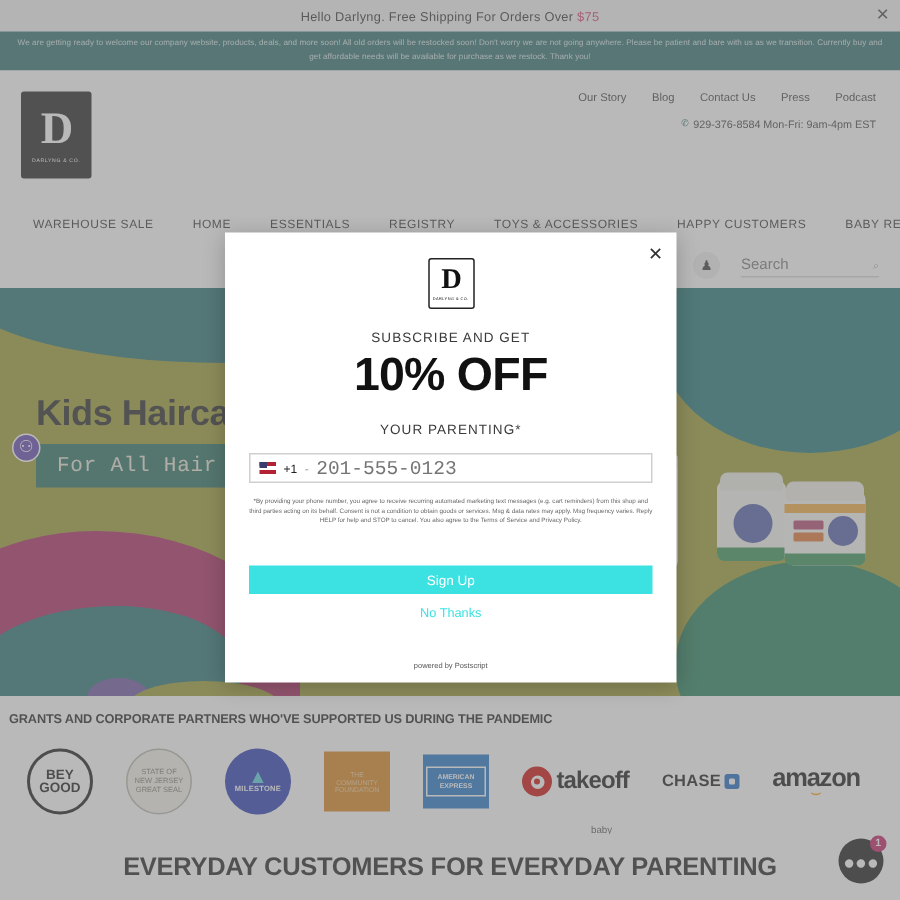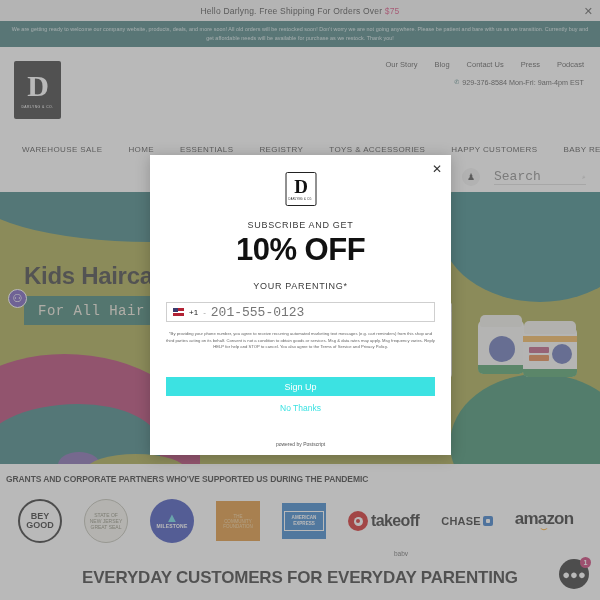--- a/index.html
+++ b/index.html
@@ -69,22 +69,22 @@
     font-size:9px; color:#333; cursor:pointer;
   }
   .cart-icon {
     position:absolute; left:436px; top:4px; font-size:10px; color:#333; cursor:pointer;
   }
   .search-wrap {
     position:absolute; left:494px; top:3px; width:92px; height:16px;
     border-bottom:1px solid #d8d8d8; display:flex; align-items:center;
   }
   .search-input {
-    border:none; outline:none; width:76px; font-size:13px; color:#8a8a8a;
-    font-family:Liberation Mono, monospace; background:transparent;
+    border:none; outline:none; width:76px; font-size:10px; color:#8a8a8a;
+    font-family:Liberation Sans, sans-serif; background:transparent;
   }
   .search-ico { font-size:7px; color:#aaa; margin-left:auto; }
 
   
   .hero {
     position:absolute; left:0; top:192px; width:600px; height:272px;
     background:#9a9a2e; overflow:hidden;
   }
   .blob { position:absolute; }
   .blob-teal-top {

